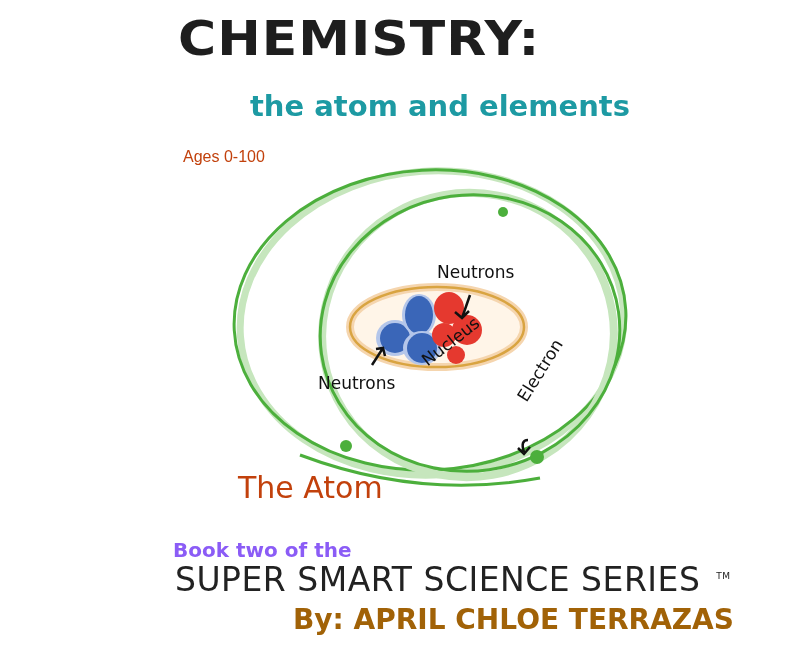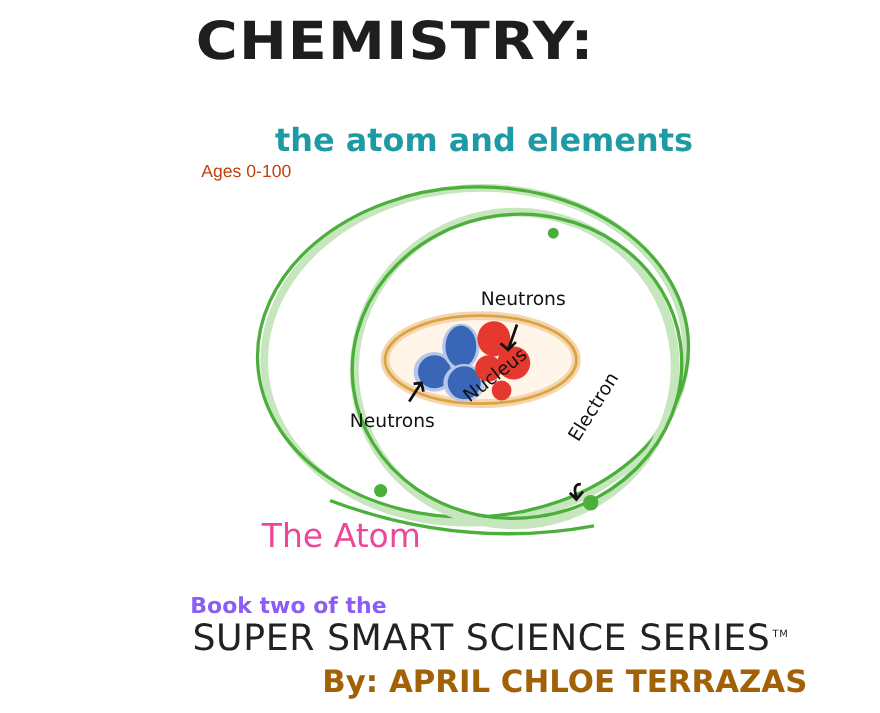--- a/index.html
+++ b/index.html
@@ -5,38 +5,38 @@
     html, body { margin: 0; padding: 0; background: #ffffff; }
     body { width: 800px; height: 648px; position: relative; overflow: hidden; font-family: "DejaVu Sans", sans-serif; }
     .abs { position: absolute; }
     .title {
       left: 178px; top: 12px; font-size: 52px; font-weight: bold; color: #1e1e1e;
       letter-spacing: 1px; font-family: "DejaVu Sans", sans-serif; line-height: 1;
       transform: scaleY(0.92);
     }
     .subtitle {
       left: 250px; top: 92px; font-size: 29px; font-weight: bold; color: #1d9aa3;
-      font-family: "DejaVu Sans", sans-serif; line-height: 1; margin-top: 21px;
+      font-family: "DejaVu Sans", sans-serif; line-height: 1;
     }
     .ages {
       left: 183px; top: 148px; font-size: 16px; color: #c2410c;
       font-family: "Liberation Sans", sans-serif;
     }
     .hand { font-family: "DejaVu Sans", sans-serif; color: #111; }
     .lbl-neutrons { left: 437px; top: 262px; font-size: 17px; text-align: center; }
     .lbl-protons { left: 318px; top: 373px; font-size: 17px; }
     .lbl-nucleus { left: 430px; top: 350px; font-size: 17px; transform: rotate(-38deg); transform-origin: left bottom; }
     .lbl-electron { left: 530px; top: 385px; font-size: 17px; transform: rotate(-58deg); transform-origin: left bottom; }
-    .lbl-atom { left: 238px; top: 470px; font-size: 30px; color: #ec4899; font-family: "DejaVu Sans", sans-serif; }
+    .lbl-atom { left: 238px; top: 470px; font-size: 30px; color: #c2410c; font-family: "DejaVu Sans", sans-serif; }
     .book-two { left: 173px; top: 538px; font-size: 20px; color: #8b5cf6; font-weight: bold; font-family: "DejaVu Sans", sans-serif; }
     .series {
       left: 175px; top: 560px; font-size: 33px; color: #222; font-family: "DejaVu Sans", sans-serif;
       letter-spacing: 0.5px; font-weight: normal;
     }
-    .tm { font-size: 9px; vertical-align: super; margin-left: 2px; }
+    .tm { font-size: 9px; vertical-align: super; margin-left: 16px; }
     .author { left: 293px; top: 603px; font-size: 28px; color: #a16207; font-family: "DejaVu Sans", sans-serif; font-weight: bold; }
     svg.diagram { position: absolute; left: 0; top: 0; }
   </style>
 </head>
 <body>
 
 <svg class="diagram" width="800" height="648" viewBox="0 0 800 648">
 
   <ellipse cx="432" cy="323" rx="192" ry="152" fill="none" stroke="#c6e6bd" stroke-width="7" transform="rotate(-4 432 323)"></ellipse>
 

